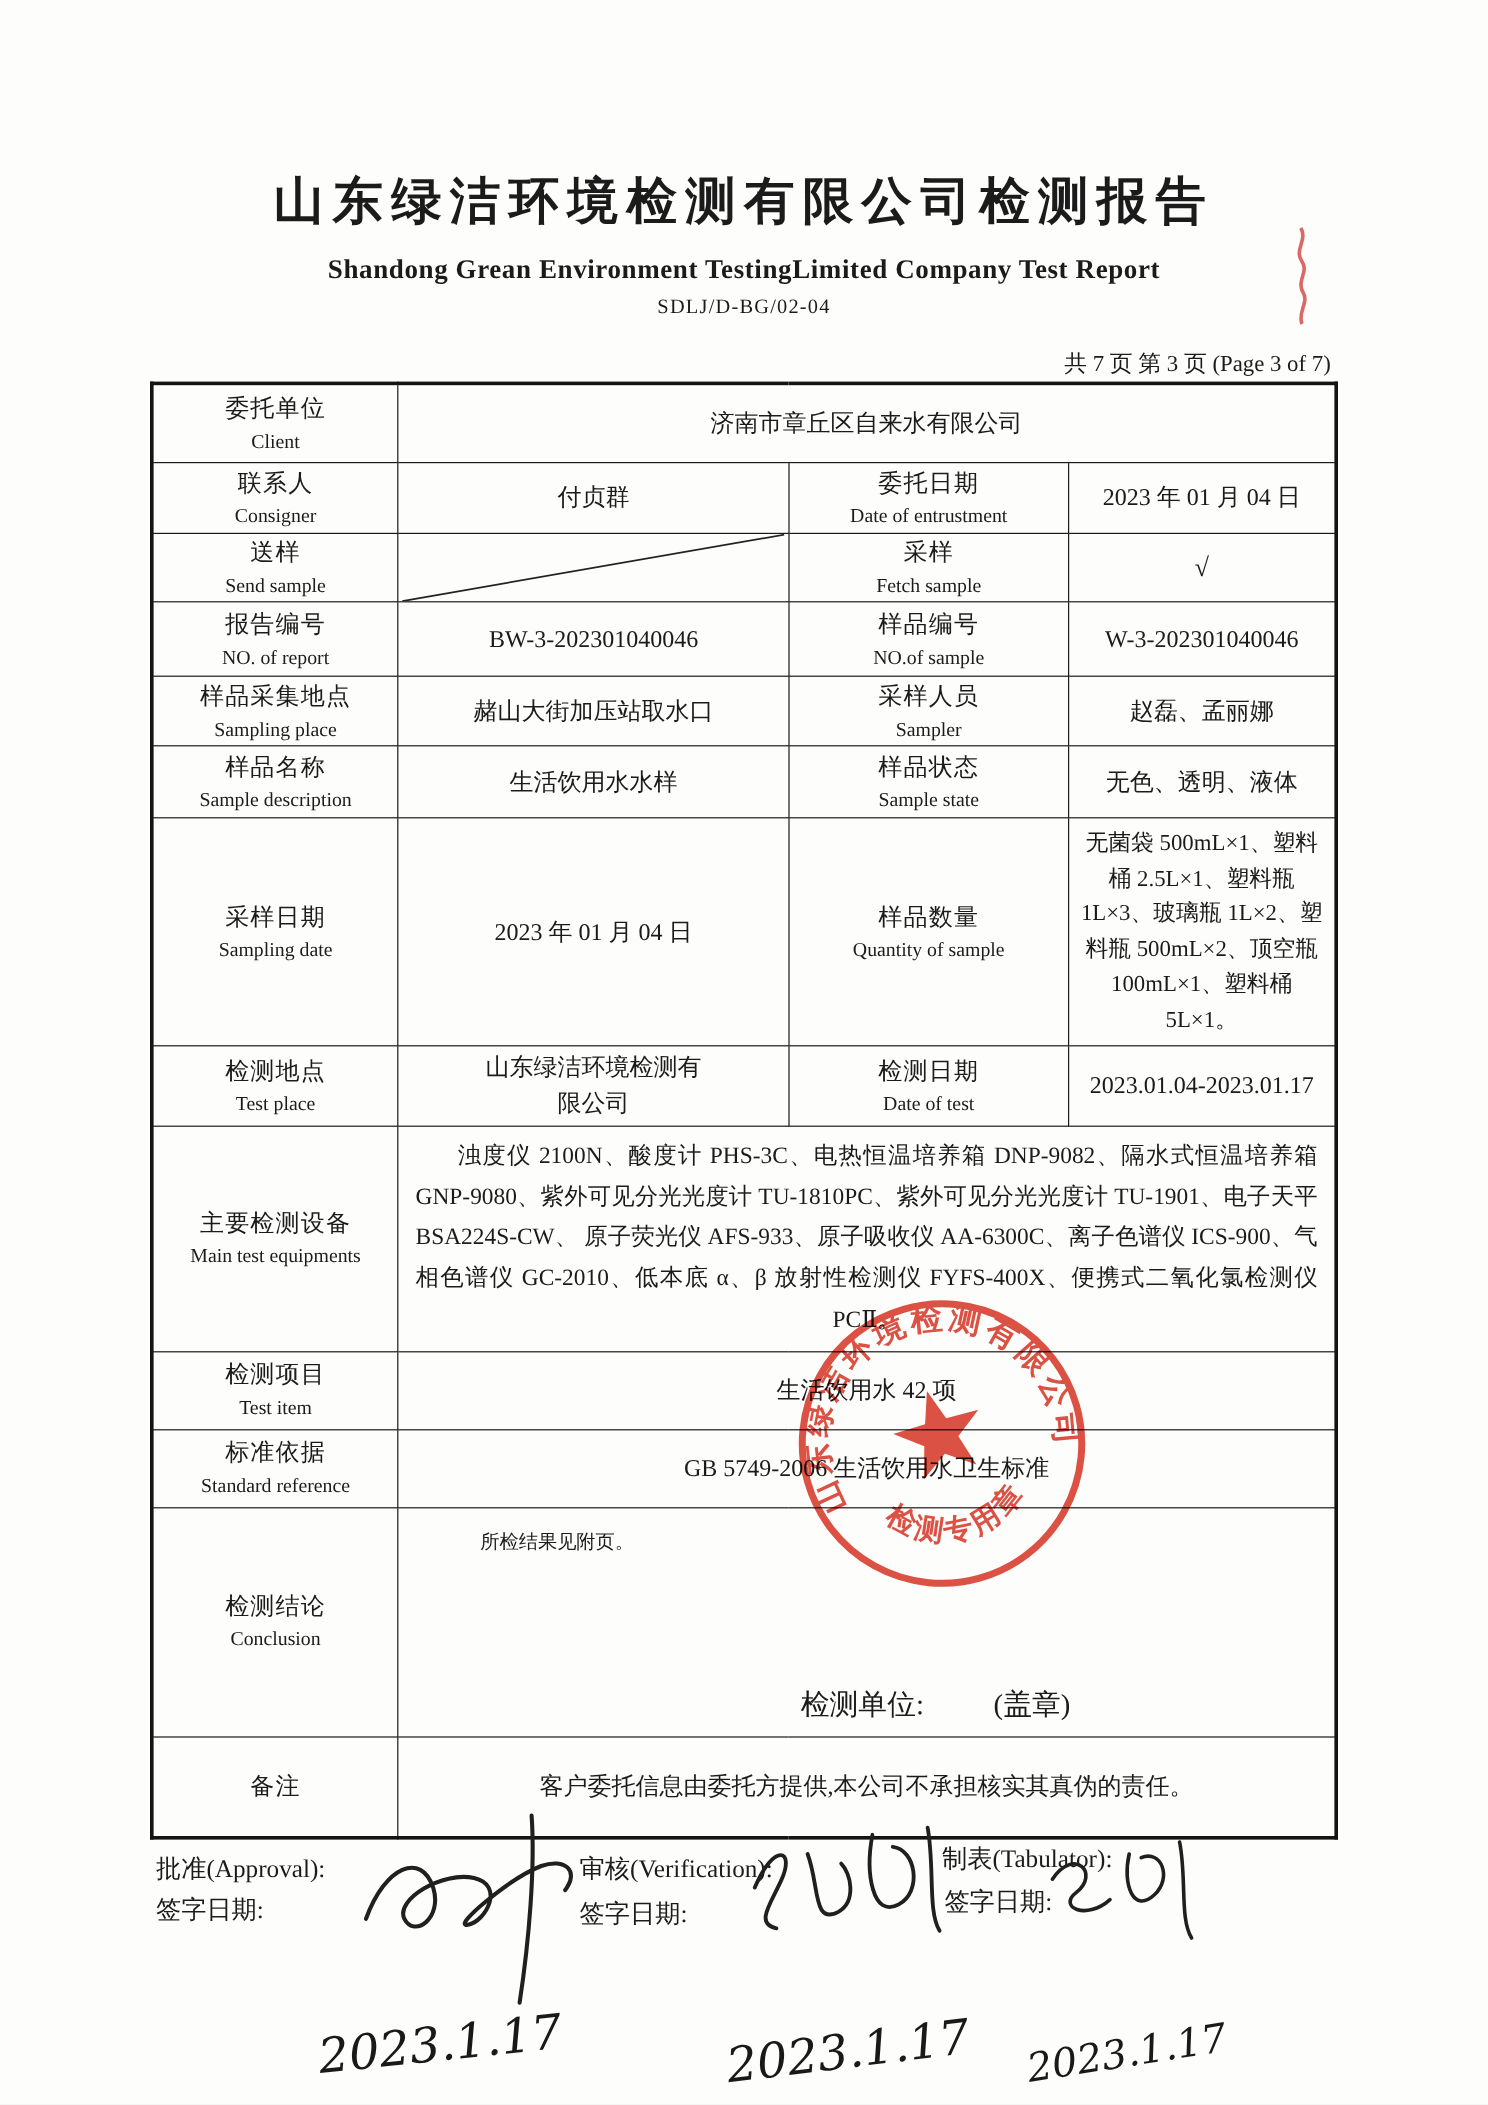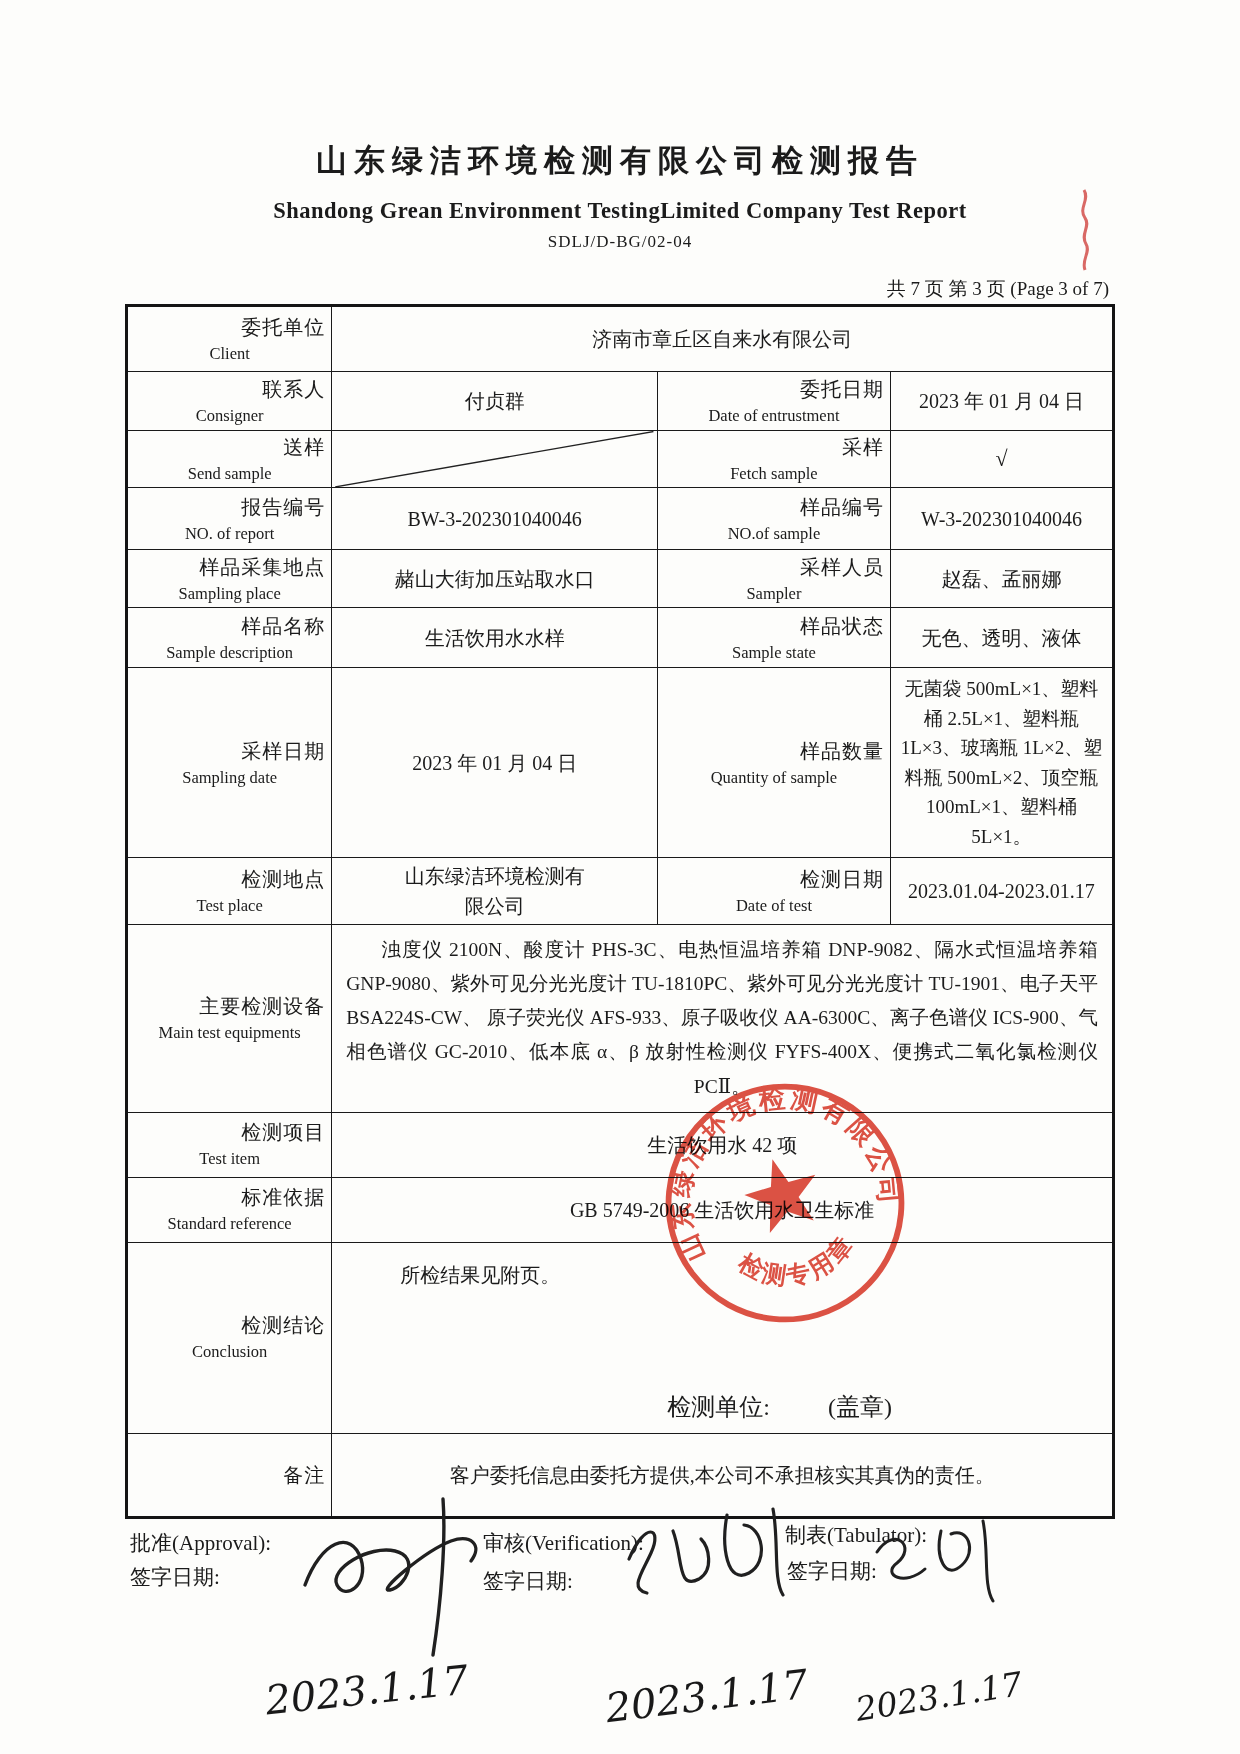--- a/index.html
+++ b/index.html
@@ -8,21 +8,21 @@
     width:1240px;height:1754px;
     background:#fdfdfb;
     margin:0 auto;
     box-sizing:border-box;
     padding-top:140px;
     font-family:"Liberation Serif","DejaVu Serif",serif;
     color:#1b1b1b;
     overflow:hidden;
   }
   .title-cn{
-    text-align:center;font-size:31px;font-weight:bold;letter-spacing:7px;
+    text-align:center;font-size:42px;font-weight:bold;letter-spacing:7px;
   }
   .title-en{
     text-align:center;font-size:22.5px;font-weight:bold;margin-top:16px;letter-spacing:.5px;
   }
   .doc-code{
     text-align:center;font-size:17px;margin-top:8px;letter-spacing:1px;
   }
   .page-num{
     width:990px;margin:24px auto 2px auto;text-align:right;font-size:19px;padding-right:6px;box-sizing:border-box;
   }
@@ -31,33 +31,33 @@
     border:3px solid #141414;
   }
   table.report td{
     border:1.6px solid #1a1a1a;
     text-align:center;vertical-align:middle;
     padding:3px 6px;
     font-size:20px;
     line-height:1.3;
     word-break:break-word;
   }
-  .lab-cn{font-size:20px;letter-spacing:1px;text-align:right;}
+  .lab-cn{font-size:20px;letter-spacing:1px;}
   .lab-en{font-size:16.5px;margin-top:3px;}
   .left-cell{text-align:center;font-size:19px !important;line-height:1.55 !important;padding:6px 8px !important;}
   .equip-cell{
     text-align:justify !important;text-align-last:center;
     font-size:19.5px !important;line-height:1.75 !important;
     padding:8px 14px !important;text-indent:1.8em;
   }
   .wrap-narrow{display:inline-block;width:190px;line-height:1.5;}
   .diag-cell{position:relative;padding:0 !important;}
   .diag-cell svg{position:absolute;left:0;top:0;width:100%;height:100%;display:block;}
   .concl-cell{position:relative;text-align:left !important;vertical-align:top !important;}
-  .concl-text{padding:16px 0 0 62px;font-size:20px;}
+  .concl-text{padding:16px 0 0 62px;font-size:16px;}
   .unit-line{position:absolute;left:335px;bottom:10px;font-size:24px;white-space:nowrap;}
   .unit-line .gap{display:inline-block;width:58px;}
   .stamp-wrap{position:absolute;left:654px;top:1072px;width:262px;height:262px;mix-blend-mode:multiply;opacity:.88;pointer-events:none;}
   .red-mark{position:absolute;left:1072px;top:188px;pointer-events:none;}
   .footer{position:relative;width:990px;margin:2px auto 0 auto;height:250px;font-size:21px;}
   .f-label{position:absolute;white-space:nowrap;}
   .hand-date{
     position:absolute;font-size:40px;font-style:italic;white-space:nowrap;
     font-family:"DejaVu Serif","Liberation Serif",serif;color:#191919;
   }

